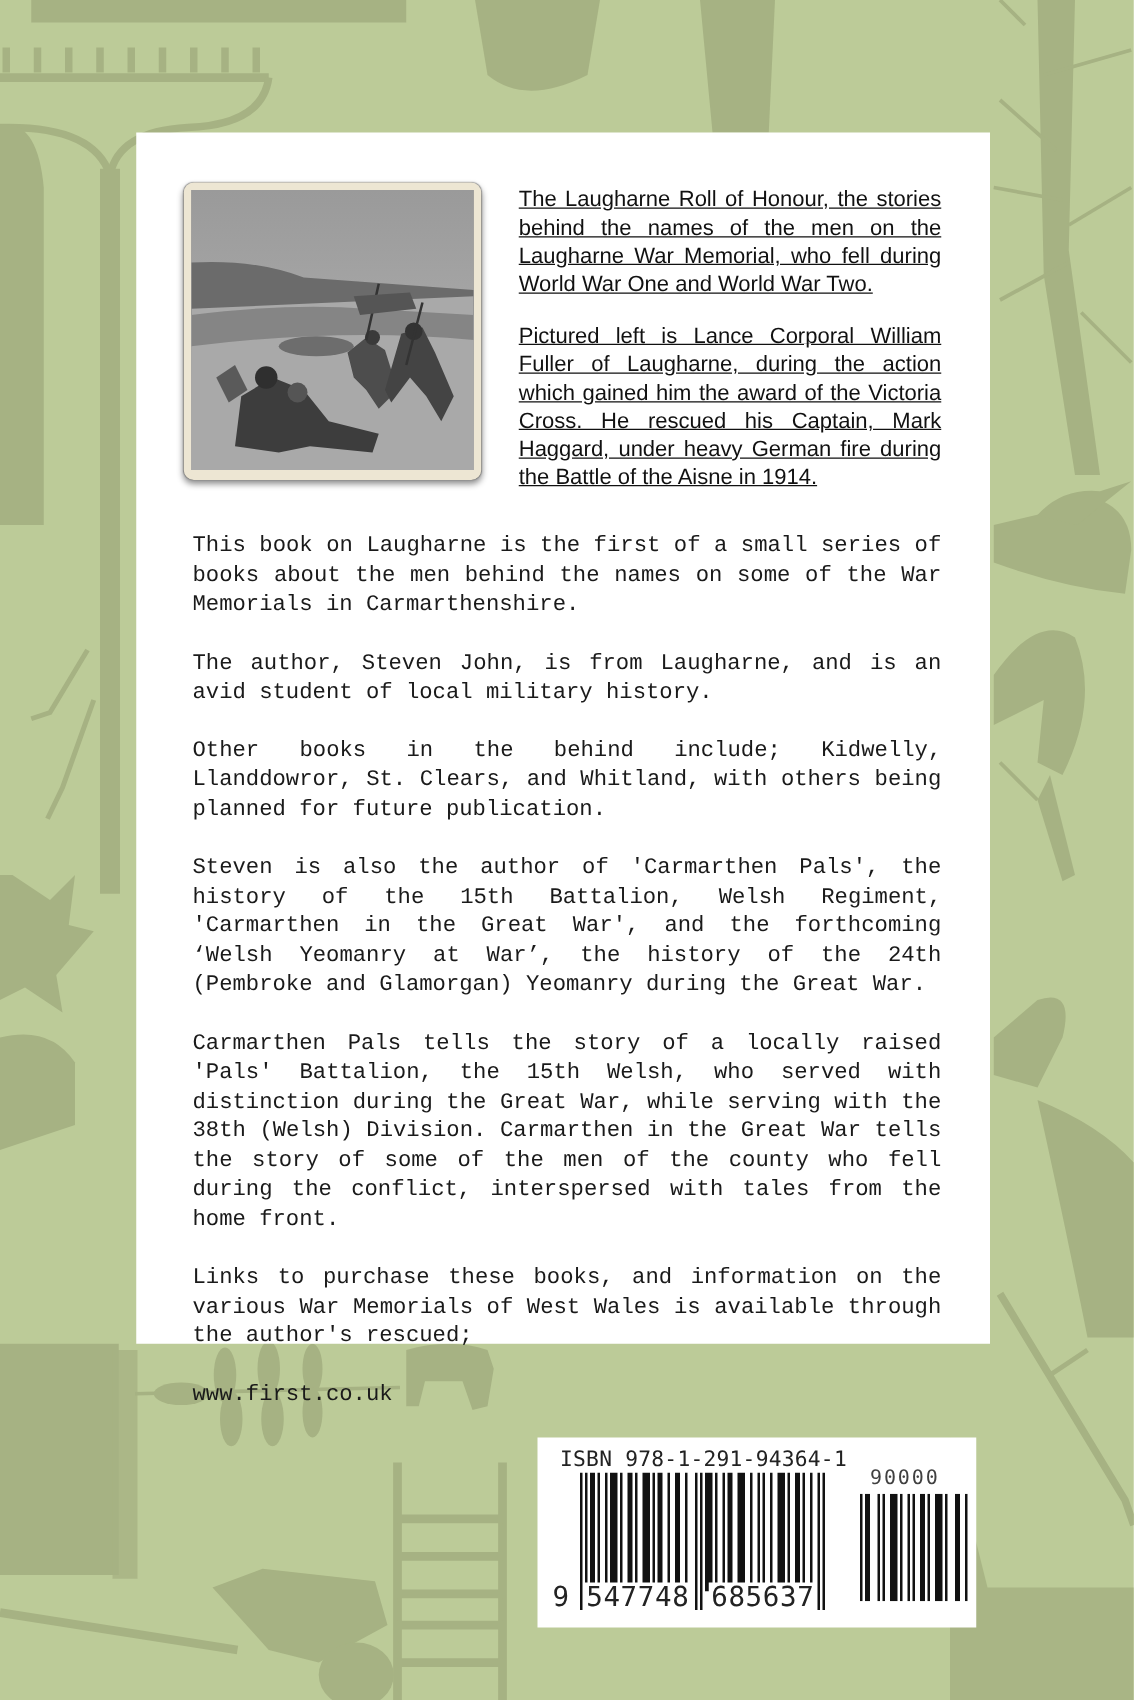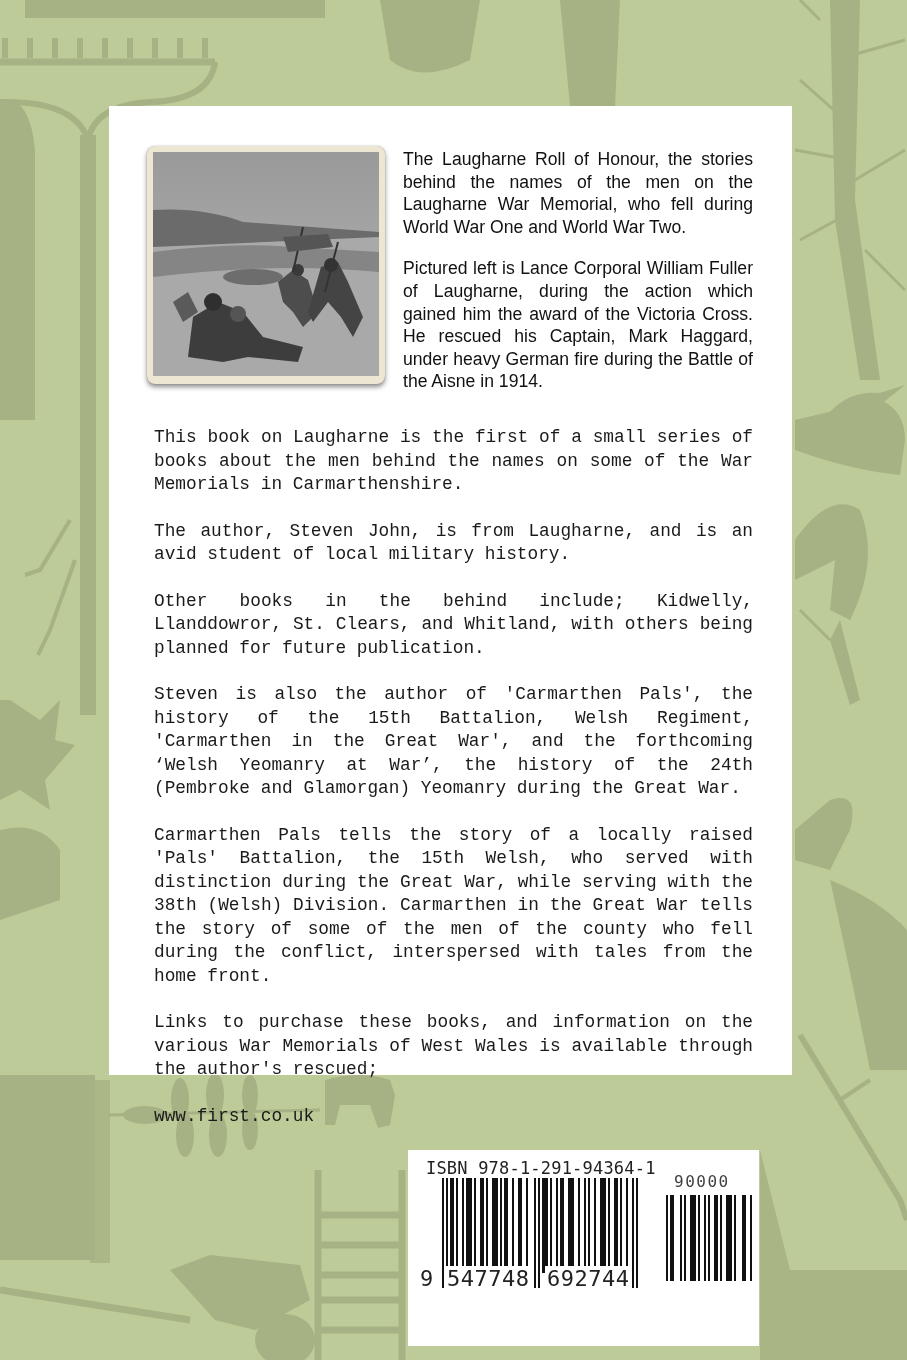--- a/index.html
+++ b/index.html
@@ -21,30 +21,30 @@
   .photo-inner {
     position:absolute; left:6px; top:6px; width:226px; height:224px;
     background:#8e8e8e; overflow:hidden;
   }
   .photo-inner svg { width:100%; height:100%; display:block; }
   .intro {
     position:absolute; left:290px; top:42px; width:354px;
     font-family:"Liberation Sans", sans-serif; font-size:17.6px; line-height:22.6px;
     color:#111; text-align:justify;
   }
-  .intro p { margin:0 0 19px 4px; }
+  .intro p { margin:0 0 19px 16px;text-decoration:underline; }
   .body-text {
     position:absolute; left:45px; top:320px; width:599px;
     font-family:Liberation Mono, monospace; font-size:17.8px; line-height:23.5px;
     color:#1a1a1a; text-align:justify;
   }
   .body-text p { margin:0 0 23px 0; }
   .body-text p.website { text-align:left; }
   .barcode-box {
-    position:absolute; left:408px; top:1150px; width:351px; height:196px;
+    position:absolute; left:430px; top:1150px; width:351px; height:152px;
     background:#ffffff;
   }
   .isbn-label {
     position:absolute; left:18px; top:8px;
     font-family:"DejaVu Sans Mono", monospace; font-size:17px; color:#222;
     letter-spacing:0.2px; white-space:nowrap;
   }
   .price-code {
     position:absolute; left:266px; top:22px;
     font-family:"DejaVu Sans Mono", monospace; font-size:16px; color:#404040;
@@ -253,15 +253,15 @@
         <rect x="54" y="0" width="2" height="86"></rect>
       <rect x="60" y="0" width="6" height="86"></rect>
         <rect x="68" y="0" width="2" height="86"></rect>
       <rect x="76" y="0" width="4" height="86"></rect>
         <rect x="84" y="0" width="2" height="86"></rect>
     </g>
   </svg>
   <div class="ean-digits">
     <span class="ean-first">9</span>
     <span class="ean-left">547748</span>
-    <span class="ean-right">692744</span>
+    <span class="ean-right">685637</span>
   </div>
 </div>
 
 </body></html>

